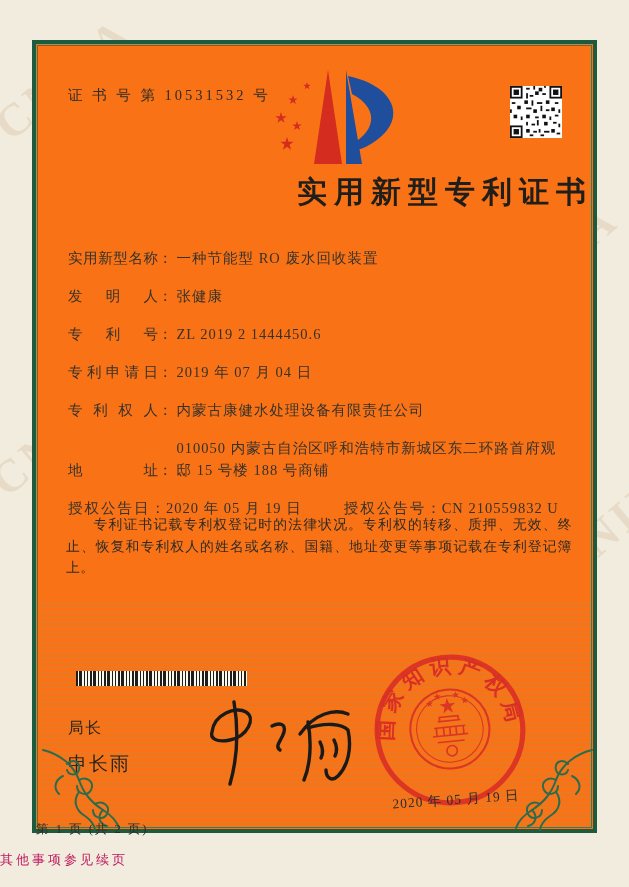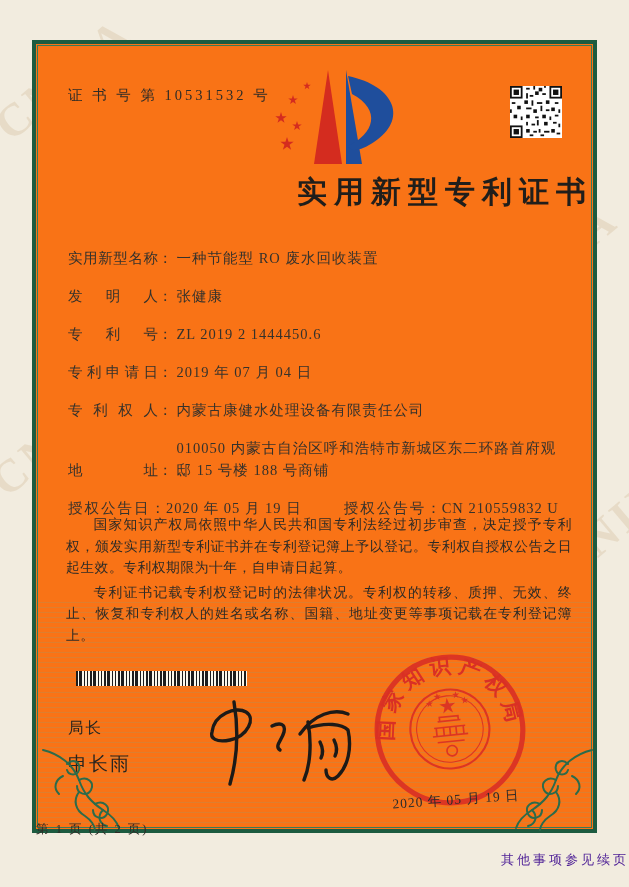--- a/index.html
+++ b/index.html
@@ -103,21 +103,21 @@
   .flourish { position:absolute; width:86px; height:86px; }
   .flourish.left  { left:3px;  top:702px; transform:scaleX(-1); }
   .flourish.right { left:474px; top:702px; }
 
   .page-num {
     position:absolute; left:0; top:777px; width:100%;
     text-align:left; font-size:12.5px; letter-spacing:2px; color:#2e2b26;
   }
   .continuation {
     position:absolute; left:0; top:851px; width:100%;
-    text-align:right; font-size:13px; letter-spacing:3px; color:#4c1d95; z-index:1;
+    text-align:left; font-size:13px; letter-spacing:3px; color:#be185d; z-index:1;
   }
 </style>
 </head>
 <body>
 
 <div class="page">
 
   <div class="wm" style="left:-18px; top:52px;">CNIPA</div>
   <div class="wm" style="left:468px; top:238px;">CNIPA</div>
   <div class="wm" style="left:-22px; top:408px;">CNIPA</div>
@@ -237,21 +237,20 @@
             <span class="fcolon">：</span>
             <span class="fvalue">010050 内蒙古自治区呼和浩特市新城区东二环路首府观邸 15 号楼 188 号商铺</span>
         </div>
         <div class="grant-row">
           <span class="grant-pair"><span class="gl">授权公告日</span><span>：</span><span>2020 年 05 月 19 日</span></span>
           <span class="grant-pair second"><span class="gl">授权公告号</span><span>：</span><span>CN 210559832 U</span></span>
         </div>
       </div>
 
       <div class="paragraphs">
-        <p>国家知识产权局依照中华人民共和国专利法经过初步审查，决定授予专利权，颁发实用新型专利证书并在专利登记簿上予以登记。专利权自授权公告之日起生效。专利权期限为十年，自申请日起算。</p>
         <p>专利证书记载专利权登记时的法律状况。专利权的转移、质押、无效、终止、恢复和专利权人的姓名或名称、国籍、地址变更等事项记载在专利登记簿上。</p>
       </div>
 
       <div class="barcode"></div>
 
       <div class="officer-title">局长</div>
       <div class="officer-name">申长雨</div>
 
       <svg class="signature" viewBox="0 0 175 105" aria-hidden="true">
         <g fill="none" stroke="#1c1a18" stroke-width="3.4" stroke-linecap="round" stroke-linejoin="round">

